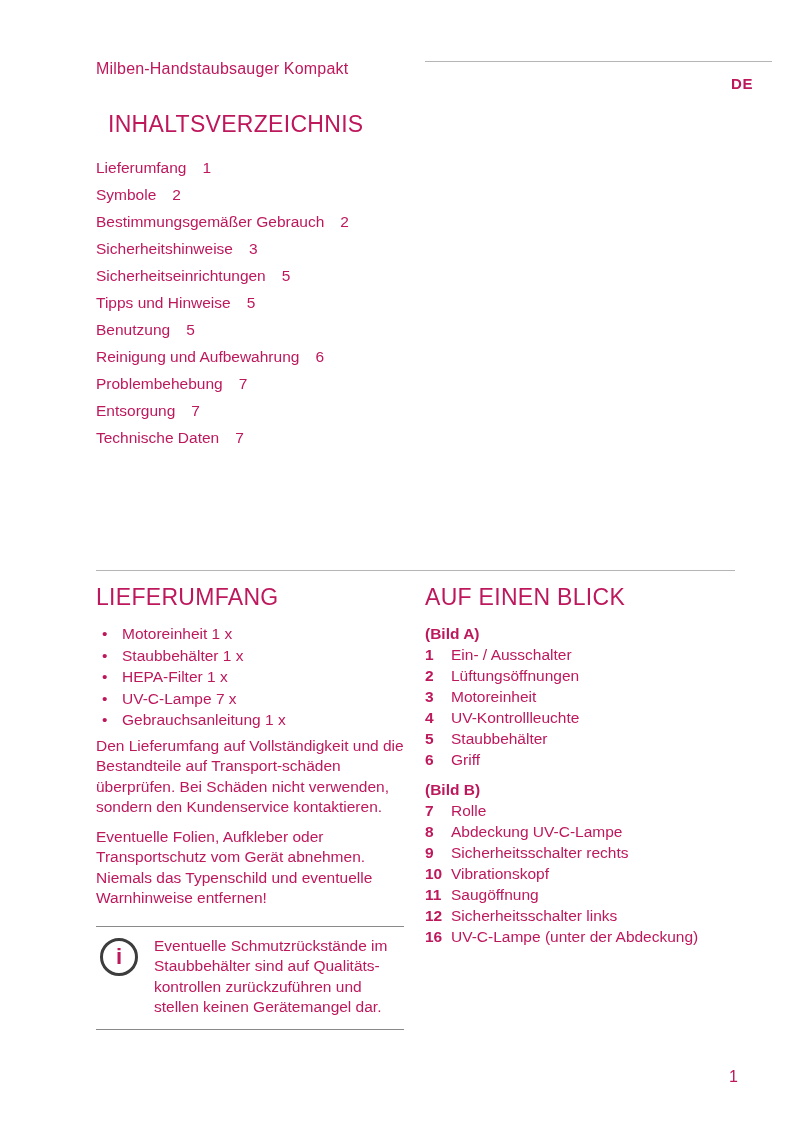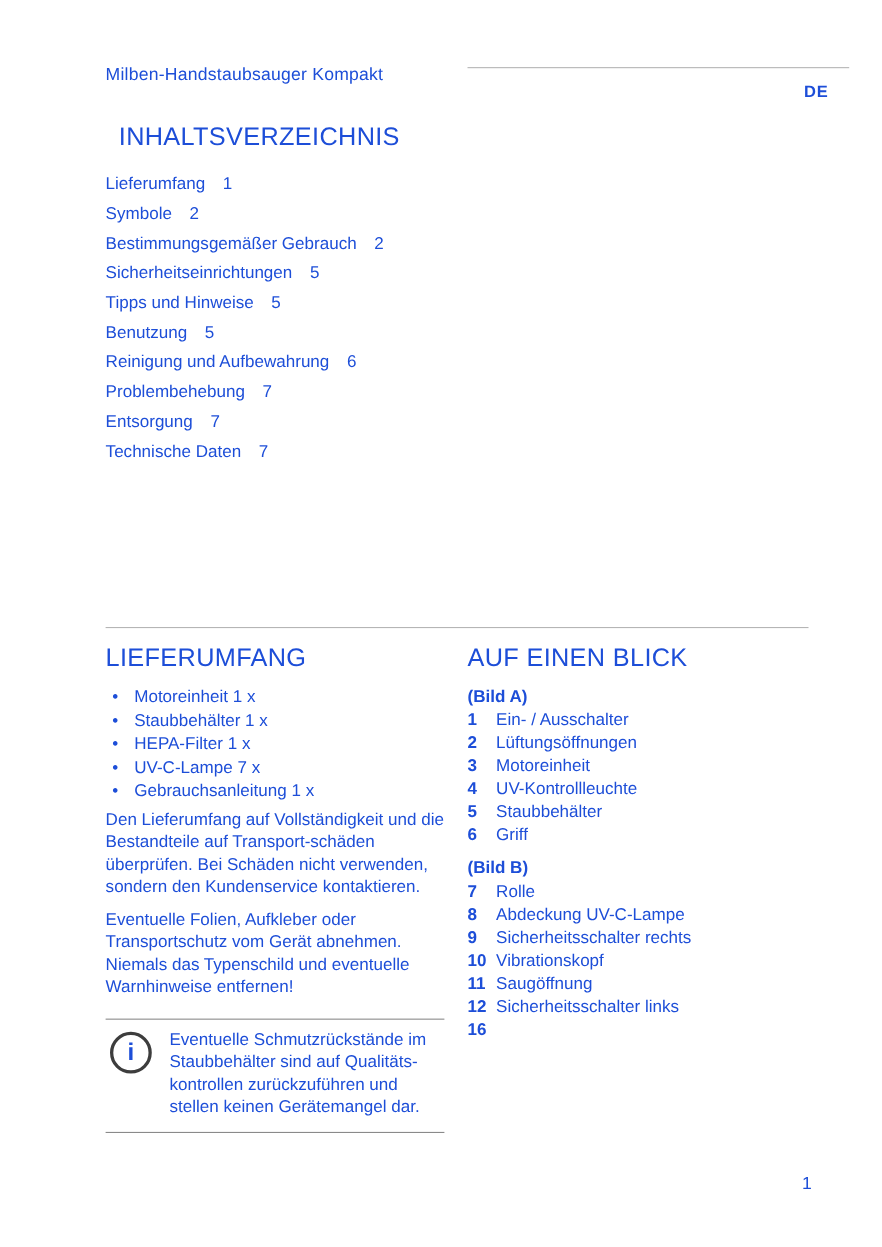--- a/index.html
+++ b/index.html
@@ -6,21 +6,21 @@
     margin: 0;
     padding: 0;
     background: #ffffff;
   }
   .page {
     position: relative;
     width: 802px;
     height: 1134px;
     background: #ffffff;
     font-family: "Liberation Sans", sans-serif;
-    color: #1d4ed8;
+    color: #be185d;
     overflow: hidden;
   }
 
   
   .product-title {
     position: absolute;
     left: 96px;
     top: 60px;
     font-size: 16px;
     letter-spacing: 0.2px;
@@ -206,20 +206,23 @@
         <li class="toc-entry">
     <span class="toc-label">Lieferumfang</span><span class="toc-page">1</span>
   </li>
         <li class="toc-entry">
     <span class="toc-label">Symbole</span><span class="toc-page">2</span>
   </li>
         <li class="toc-entry">
     <span class="toc-label">Bestimmungsgemäßer Gebrauch</span><span class="toc-page">2</span>
   </li>
         <li class="toc-entry">
+    <span class="toc-label">Sicherheitshinweise</span><span class="toc-page">3</span>
+  </li>
+        <li class="toc-entry">
     <span class="toc-label">Sicherheitseinrichtungen</span><span class="toc-page">5</span>
   </li>
         <li class="toc-entry">
     <span class="toc-label">Tipps und Hinweise</span><span class="toc-page">5</span>
   </li>
         <li class="toc-entry">
     <span class="toc-label">Benutzung</span><span class="toc-page">5</span>
   </li>
         <li class="toc-entry">
     <span class="toc-label">Reinigung und Aufbewahrung</span><span class="toc-page">6</span>
@@ -324,20 +327,21 @@
             <li class="glance-item">
     <span class="glance-num">11</span>
     <span class="glance-text">Saugöffnung</span>
   </li>
             <li class="glance-item">
     <span class="glance-num">12</span>
     <span class="glance-text">Sicherheitsschalter links</span>
   </li>
             <li class="glance-item">
     <span class="glance-num">16</span>
+    <span class="glance-text">UV-C-Lampe (unter der Abdeckung)</span>
   </li>
           </ul>
   </div>
       </div>
   </section>
 
   <span class="page-number">1</span>
 
 </div>
 

